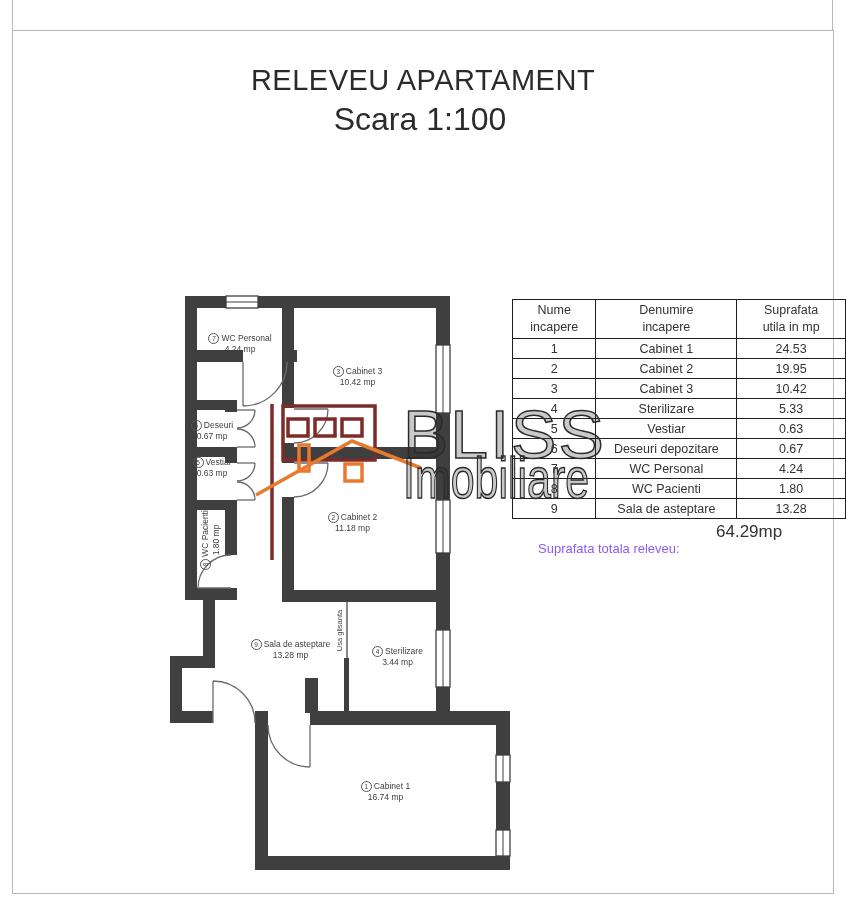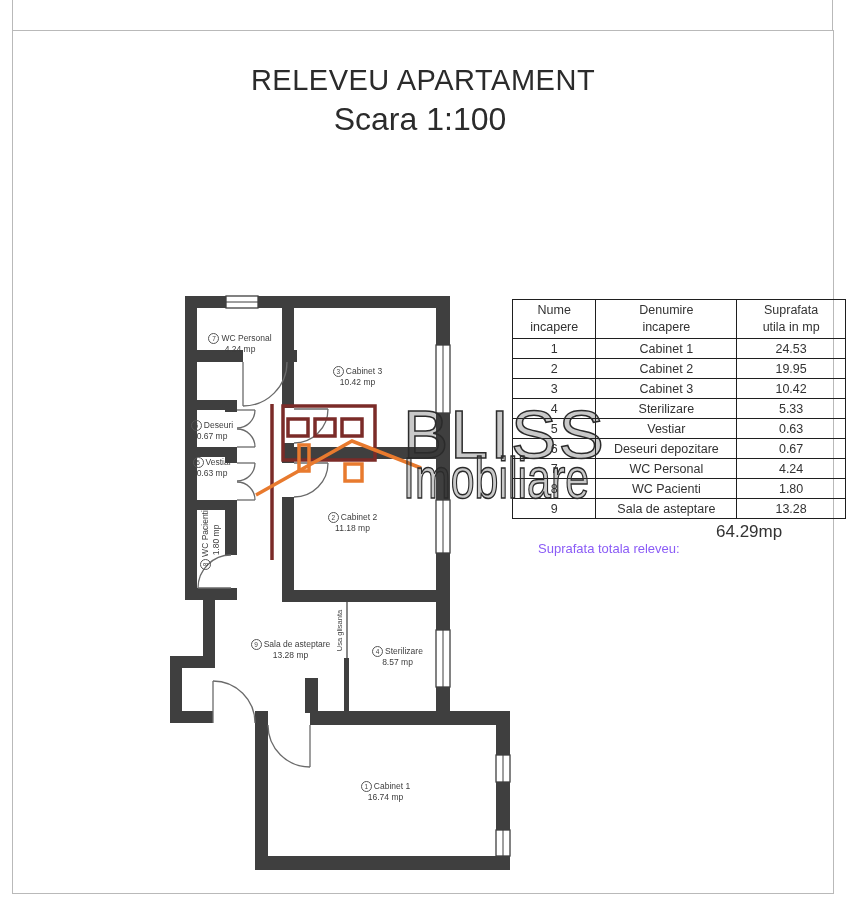--- a/index.html
+++ b/index.html
@@ -194,21 +194,21 @@
 <div class="rl rl-cabinet2">
   <div><span class="badge">2</span><span>Cabinet 2</span></div>
   <div>11.18 mp</div>
 </div>
 <div class="rl rl-sala">
   <div><span class="badge">9</span><span>Sala de asteptare</span></div>
   <div>13.28 mp</div>
 </div>
 <div class="rl rl-sterilizare">
   <div><span class="badge">4</span><span>Sterilizare</span></div>
-  <div>8.57 mp</div>
+  <div>3.44 mp</div>
 </div>
 <div class="rl rl-cabinet1">
   <div><span class="badge">1</span><span>Cabinet 1</span></div>
   <div>16.74 mp</div>
 </div>
 <div class="rl rl-usa">Usa glisanta</div>
 
 <table class="area">
   <tbody>
       <tr>

